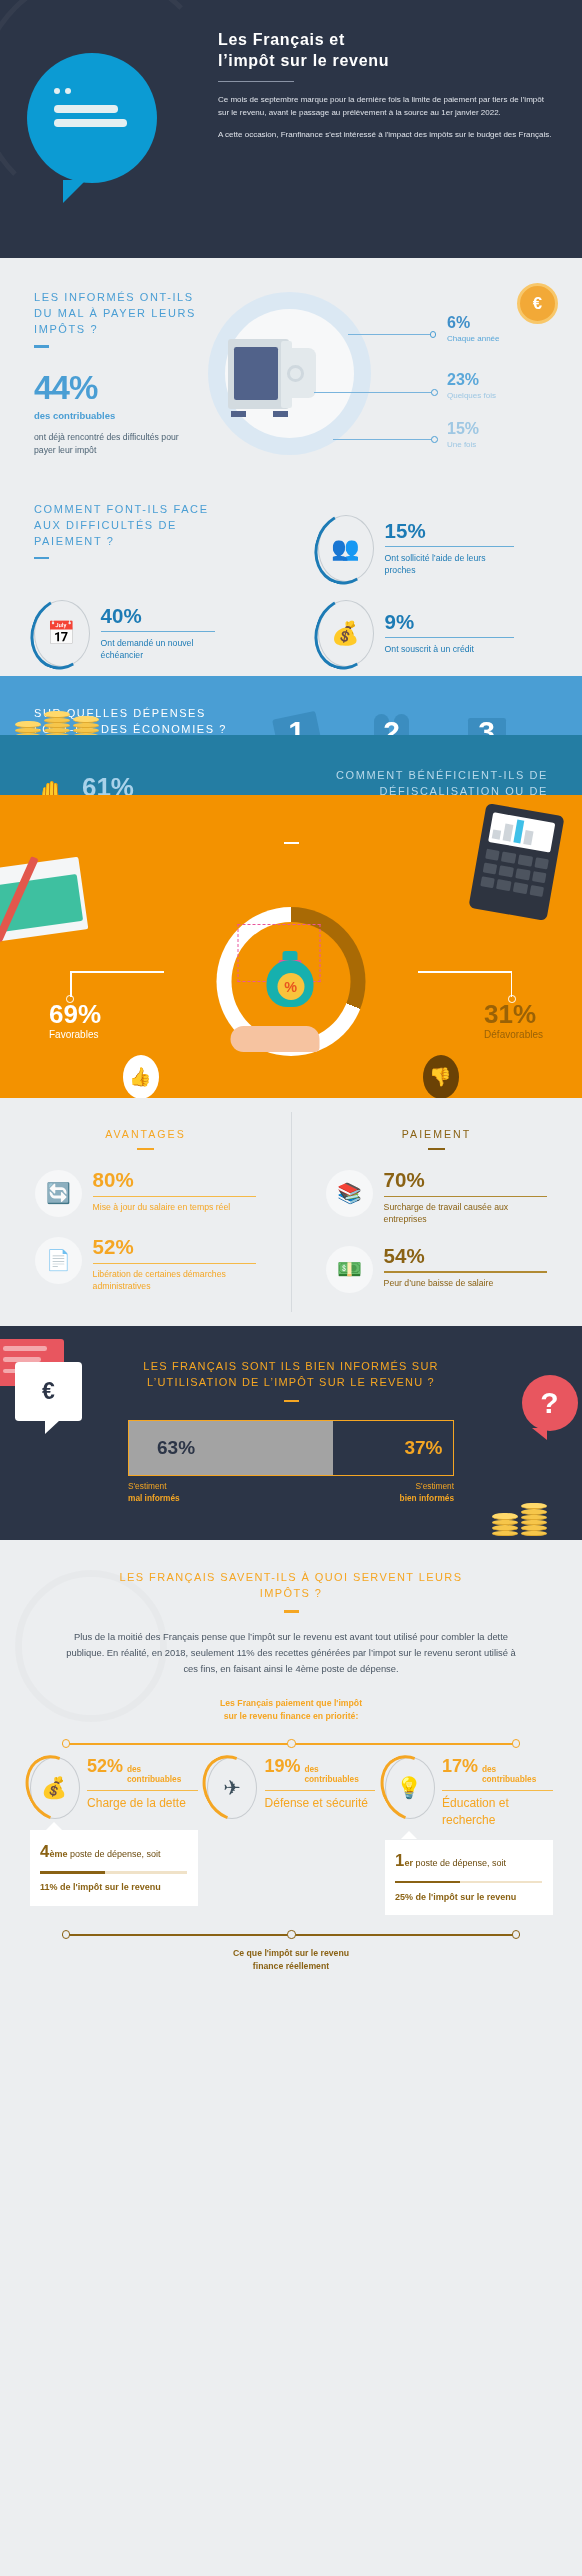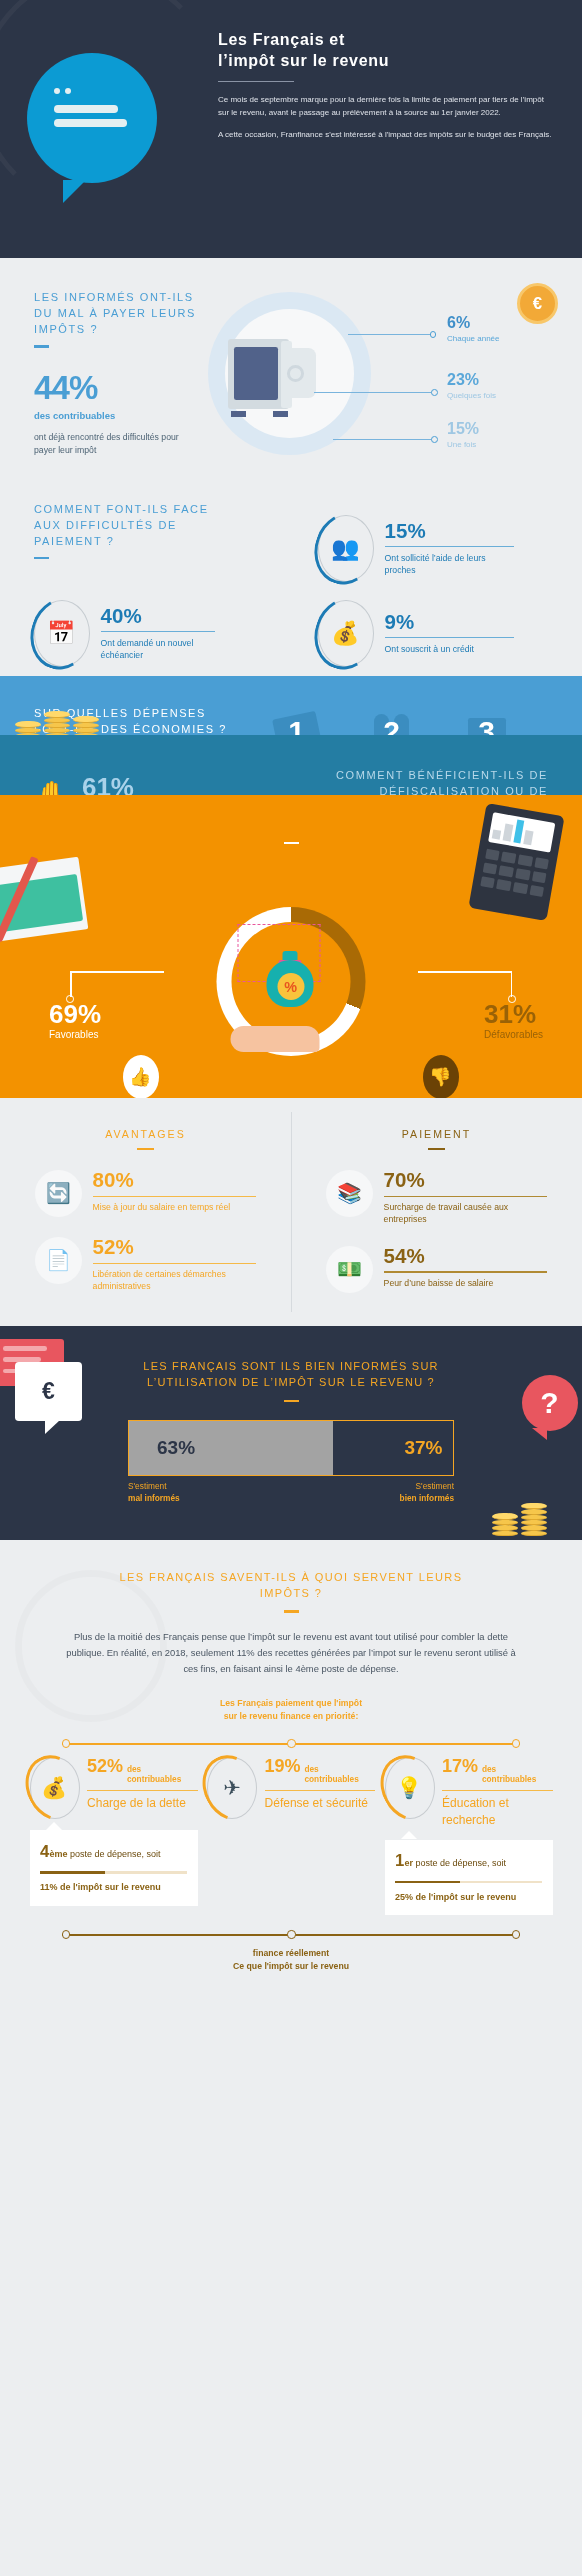--- a/index.html
+++ b/index.html
@@ -821,19 +821,19 @@
 
     </div>
 
     <div class="foot-tl">
       <div class="ln"></div>
       <div class="nd" style="left:13.6px;"></div>
       <div class="nd" style="left:50%; margin-left:-3.8px;"></div>
       <div class="nd" style="right:13.6px;"></div>
     </div>
     <div class="foot-cap">
+      <div>Ce que l'impôt sur le revenu</div>
       <div>finance réellement</div>
-      <div>Ce que l'impôt sur le revenu</div>
     </div>
   </section>
 
 </div>
 
 
 </body></html>

